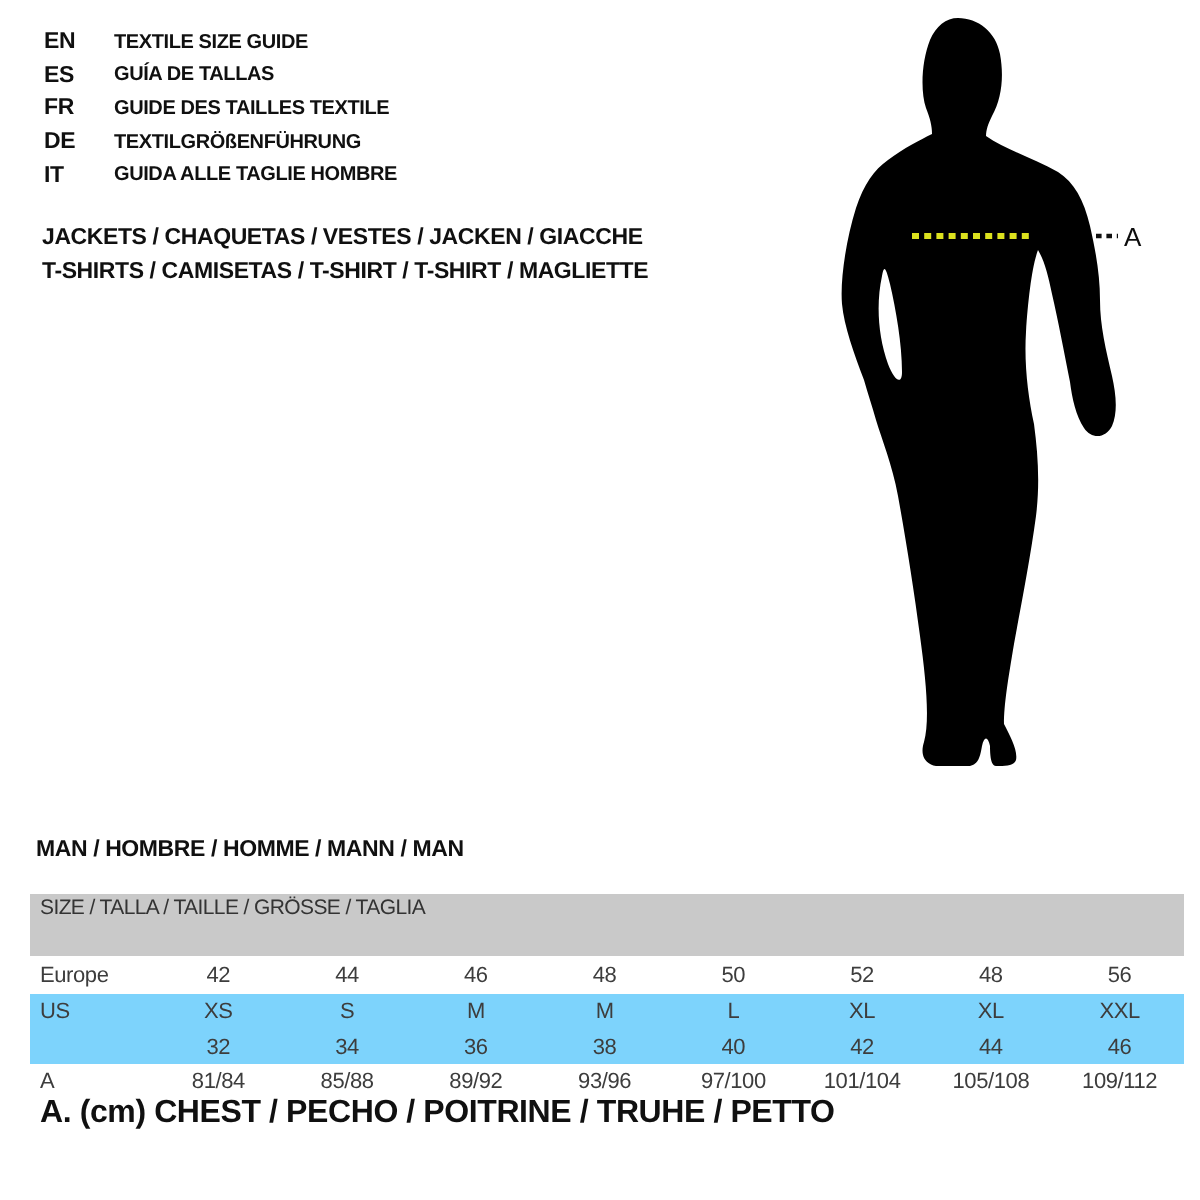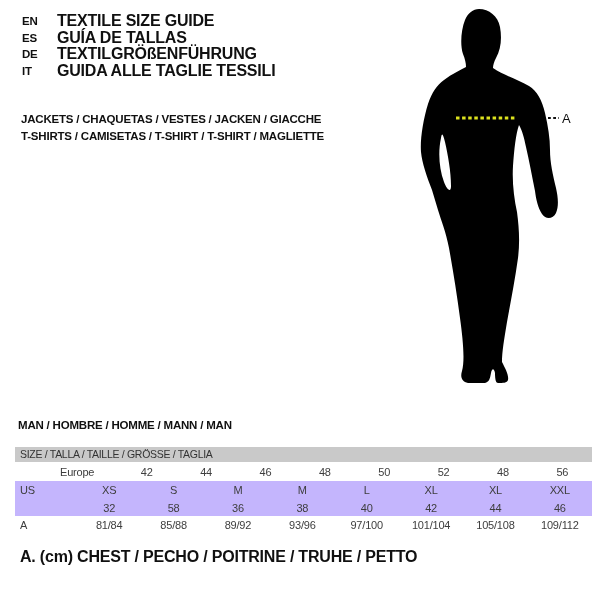--- a/index.html
+++ b/index.html
@@ -16,21 +16,21 @@
   }
 
   
   .lang-list { position: absolute; left: 22px; top: 13px; }
   .lang-row { display: flex; height: 16.6px; align-items: center; }
   .lang-code {
     width: 35px; font-size: 11.5px; font-weight: bold;
     letter-spacing: -0.2px; color: #101010;
   }
   .lang-label {
-    font-size: 16px; font-weight: bold;
+    font-size: 10px; font-weight: bold;
     letter-spacing: -0.2px; color: #101010; white-space: nowrap; text-align: right;
   }
 
   
   .products { position: absolute; left: 21px; top: 111px; }
   .product-line {
     font-size: 11.5px; font-weight: bold; line-height: 17px;
     letter-spacing: -0.2px; color: #101010; white-space: nowrap;
   }
 
@@ -47,30 +47,30 @@
     font-size: 11.5px; font-weight: bold; letter-spacing: -0.2px;
     color: #101010; white-space: nowrap;
   }
 
   
   .size-table {
     position: absolute; left: 15px; top: 447px; width: 577px;
     font-size: 11px; color: #3d3d3d;
   }
   .thead {
-    height: 15px; line-height: 15px; background: #c9c9c9;
+    height: 31px; line-height: 15px; background: #c9c9c9;
     font-size: 10.5px; letter-spacing: -0.3px; color: #333;
     padding-left: 5px; white-space: nowrap;
   }
   .trow { display: grid; grid-template-columns: 62px repeat(8, 1fr); align-items: center; }
-  .trow.r0 { height: 19px; margin-left: 40px; }
+  .trow.r0 { height: 19px; }
   .trow.r1 { height: 18px; }
   .trow.r2 { height: 17px; }
   .trow.r3 { height: 18px; }
-  .trow.shaded { background: #c4b5fd; }
+  .trow.shaded { background: #7dd3fc; }
   .cell { text-align: center; letter-spacing: -0.2px; }
   .cell.label { text-align: left; padding-left: 5px; }
 
   
   .footnote {
     position: absolute; left: 20px; top: 548px;
     font-size: 16px; font-weight: bold; letter-spacing: -0.2px;
     color: #101010; white-space: nowrap;
   }
 </style>
@@ -82,26 +82,30 @@
   <div class="lang-list">
     <div class="lang-row">
       <span class="lang-code">EN</span>
       <span class="lang-label">TEXTILE SIZE GUIDE</span>
     </div>
     <div class="lang-row">
       <span class="lang-code">ES</span>
       <span class="lang-label">GUÍA DE TALLAS</span>
     </div>
     <div class="lang-row">
+      <span class="lang-code">FR</span>
+      <span class="lang-label">GUIDE DES TAILLES TEXTILE</span>
+    </div>
+    <div class="lang-row">
       <span class="lang-code">DE</span>
       <span class="lang-label">TEXTILGRÖßENFÜHRUNG</span>
     </div>
     <div class="lang-row">
       <span class="lang-code">IT</span>
-      <span class="lang-label">GUIDA ALLE TAGLIE TESSILI</span>
+      <span class="lang-label">GUIDA ALLE TAGLIE HOMBRE</span>
     </div>
   </div>
 
   <div class="products">
     <div class="product-line">JACKETS / CHAQUETAS / VESTES / JACKEN / GIACCHE</div>
     <div class="product-line">T-SHIRTS / CAMISETAS / T-SHIRT / T-SHIRT / MAGLIETTE</div>
   </div>
 
   <svg class="figure" viewBox="0 0 600 600" xmlns="http://www.w3.org/2000/svg" aria-hidden="true">
     <path fill-rule="evenodd" d="M 479 9
@@ -177,21 +181,21 @@
       <div class="cell">M</div>
       <div class="cell">L</div>
       <div class="cell">XL</div>
       <div class="cell">XL</div>
       <div class="cell">XXL</div>
     </div>
 
     <div class="trow r2 shaded">
       <div class="cell label"></div>
       <div class="cell">32</div>
-      <div class="cell">58</div>
+      <div class="cell">34</div>
       <div class="cell">36</div>
       <div class="cell">38</div>
       <div class="cell">40</div>
       <div class="cell">42</div>
       <div class="cell">44</div>
       <div class="cell">46</div>
     </div>
 
     <div class="trow r3">
       <div class="cell label">A</div>

